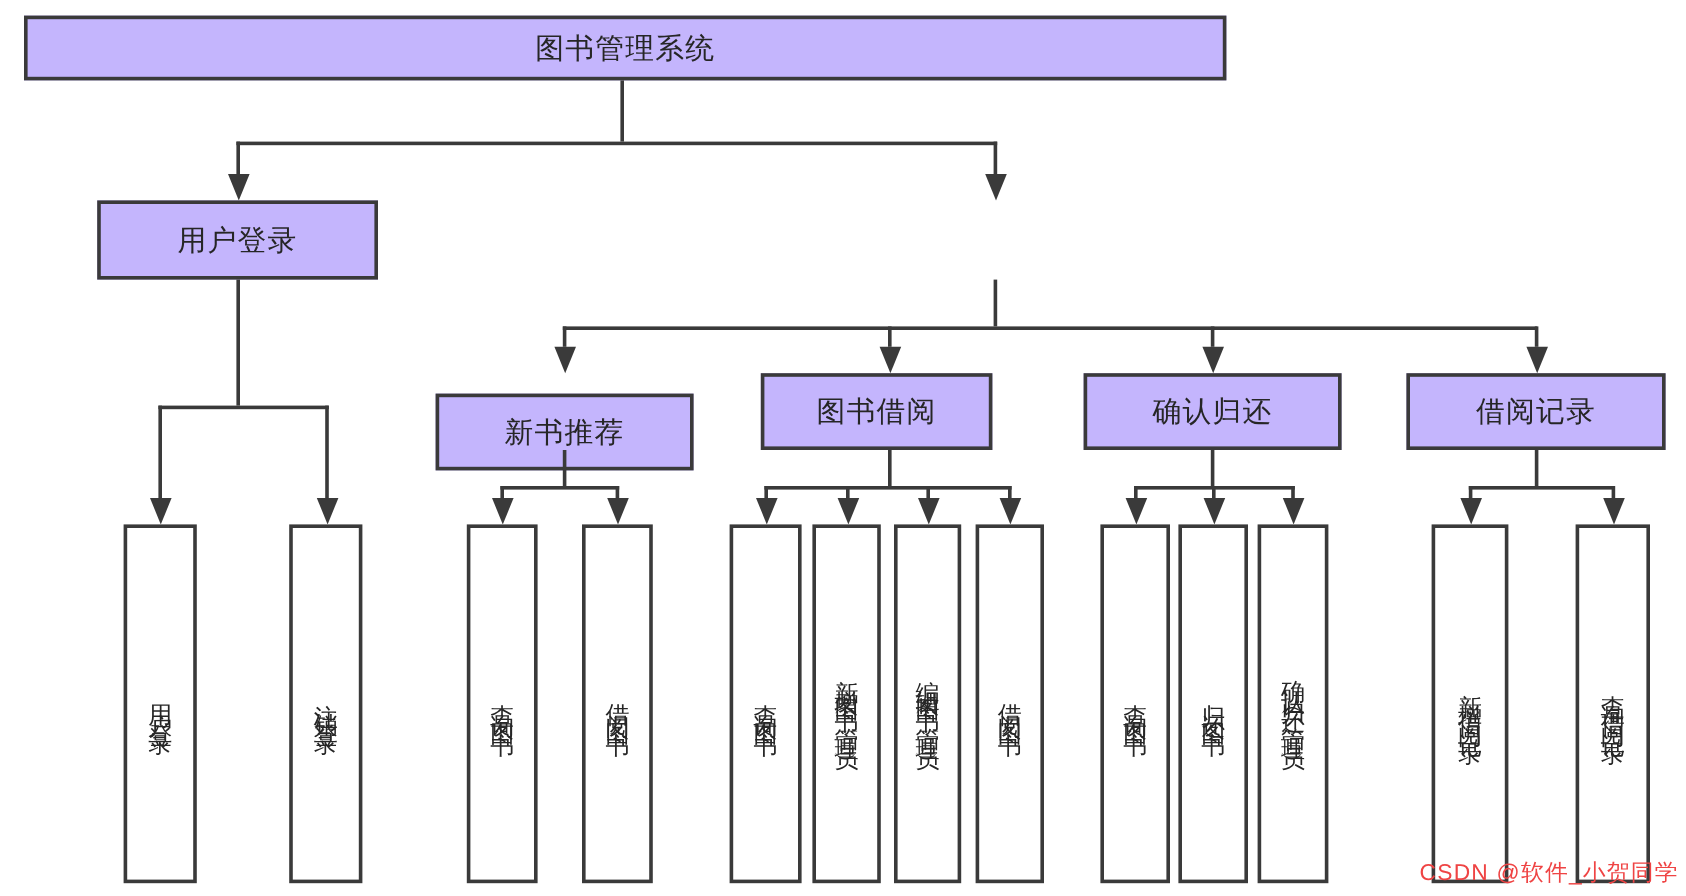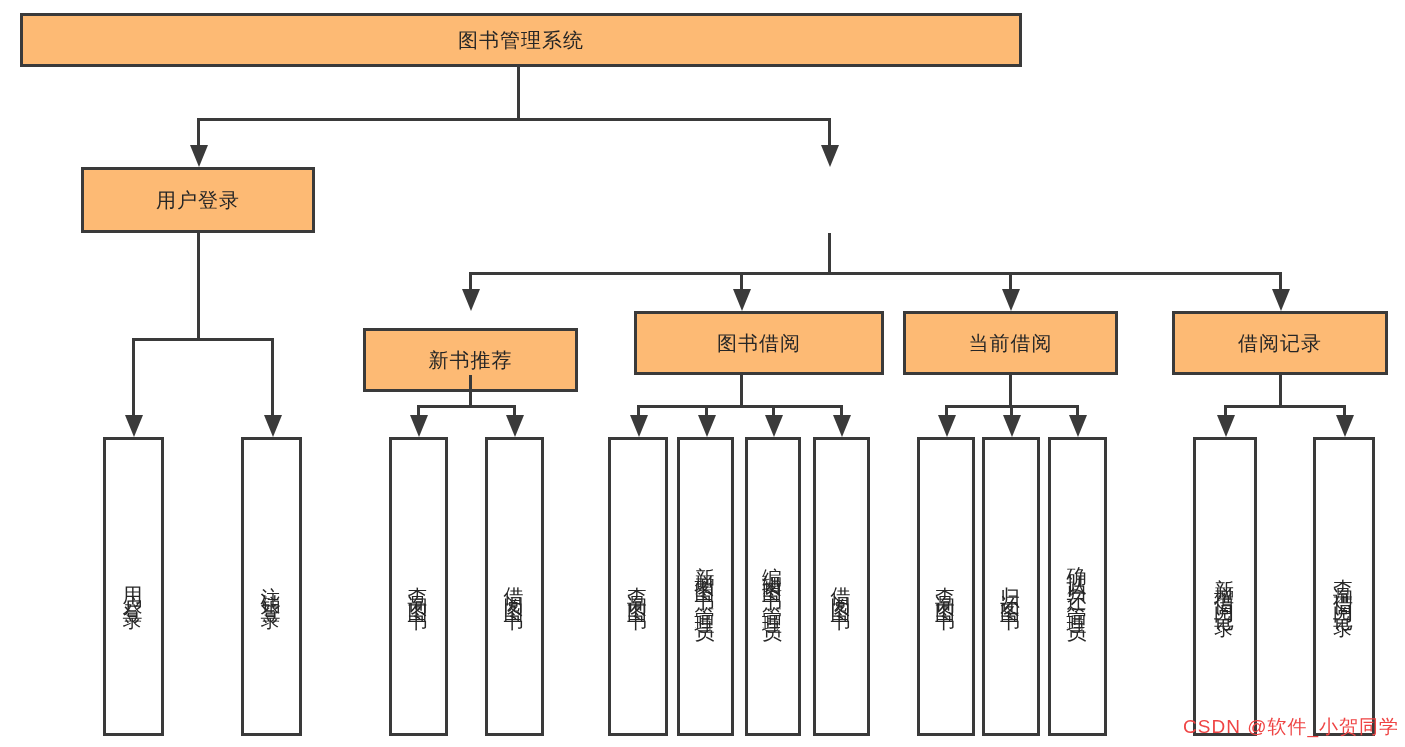--- a/index.html
+++ b/index.html
@@ -7,23 +7,23 @@
     position:relative;
     width:1405px;height:747px;
     background:#ffffff;
     font-family:"Liberation Sans","DejaVu Sans",sans-serif;
     overflow:hidden;
   }
   .node{
     position:absolute;
     box-sizing:border-box;
     border:3px solid #3a3a3a;
-    background:#fdba74;
+    background:#c4b5fd;
     display:flex;align-items:center;justify-content:center;
-    font-size:20px;color:#262626;letter-spacing:1px;text-align:center;
+    font-size:24px;color:#262626;letter-spacing:1px;text-align:center;
   }
   .vnode{
     position:absolute;
     box-sizing:border-box;
     border:3px solid #3a3a3a;
     background:#ffffff;
     display:flex;align-items:center;justify-content:center;
     font-size:20px;color:#262626;
   }
   .vnode span{
@@ -79,25 +79,25 @@
   <div class="vl" style="left:740px;top:272px;height:17px;"></div>
   <div class="arr" style="left:733px;top:289px;"></div>
   <div class="vl" style="left:1009px;top:272px;height:17px;"></div>
   <div class="arr" style="left:1002px;top:289px;"></div>
   <div class="vl" style="left:1279px;top:272px;height:17px;"></div>
   <div class="arr" style="left:1272px;top:289px;"></div>
 
   <div class="node" style="left:363px;top:328px;width:215px;height:64px;">
     <span>新书推荐</span>
   </div>
-  <div class="node" style="left:634px;top:311px;width:250px;height:64px;">
+  <div class="node" style="left:634px;top:311px;width:193px;height:64px;">
     <span>图书借阅</span>
   </div>
   <div class="node" style="left:903px;top:311px;width:215px;height:64px;">
-    <span>当前借阅</span>
+    <span>确认归还</span>
   </div>
   <div class="node" style="left:1172px;top:311px;width:216px;height:64px;">
     <span>借阅记录</span>
   </div>
 
   <div class="vl" style="left:469px;top:375px;height:30px;"></div>
   <div class="hl" style="left:417px;top:405px;width:99px;"></div>
   <div class="vl" style="left:417px;top:405px;height:12px;"></div>
   <div class="arr" style="left:410px;top:415px;"></div>
   <div class="vl" style="left:513px;top:405px;height:12px;"></div>

